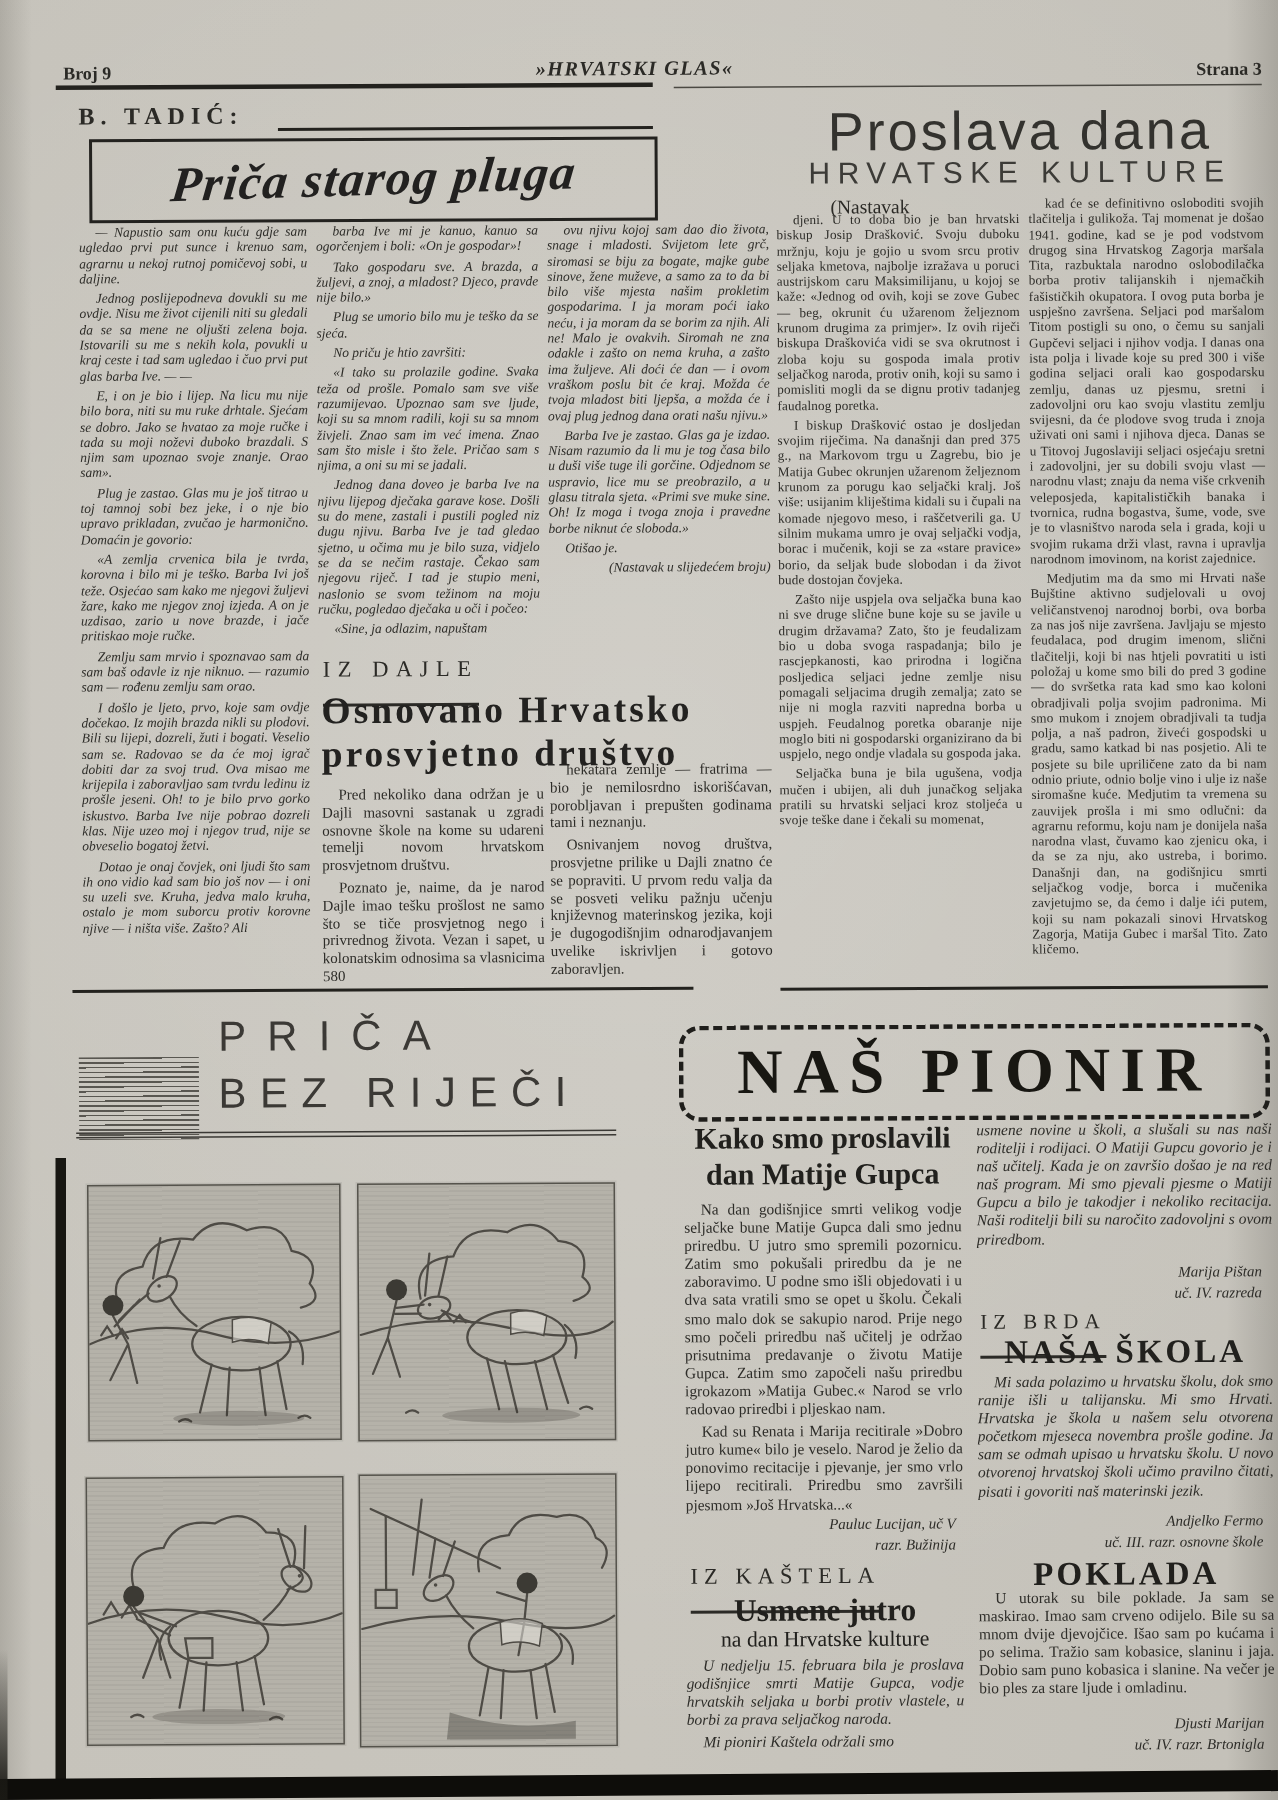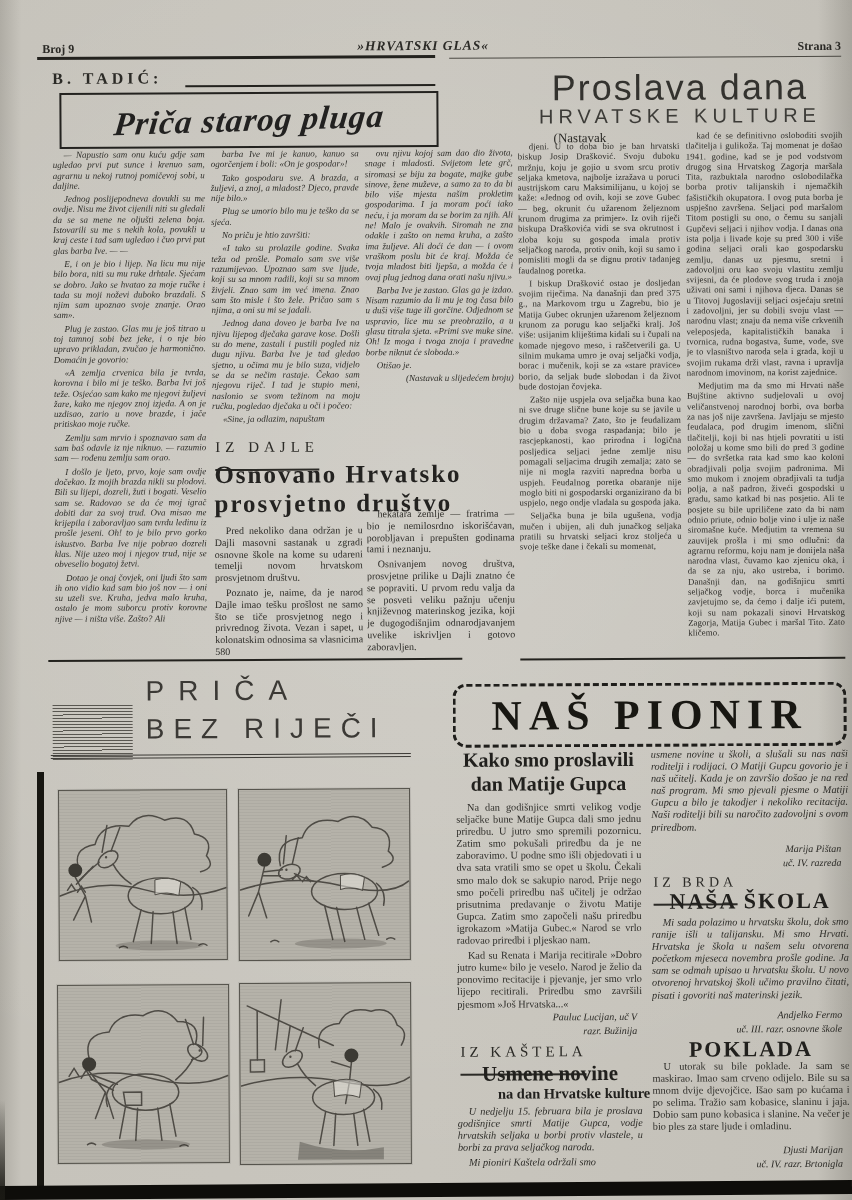--- a/index.html
+++ b/index.html
@@ -218,22 +218,22 @@
   <div class="abs txt sz-pio" style="left:455px;top:802px;width:185px;height:218px;">
     <p>Na dan godišnjice smrti velikog vodje seljačke bune Matije Gupca dali smo jednu priredbu. U jutro smo spremili pozornicu. Zatim smo pokušali priredbu da je ne zaboravimo. U podne smo išli objedovati i u dva sata vratili smo se opet u školu. Čekali smo malo dok se sakupio narod. Prije nego smo počeli priredbu naš učitelj je održao prisutnima predavanje o životu Matije Gupca. Zatim smo započeli našu priredbu igrokazom »Matija Gubec.« Narod se vrlo radovao priredbi i pljeskao nam.</p>
     <p>Kad su Renata i Marija recitirale »Dobro jutro kume« bilo je veselo. Narod je želio da ponovimo recitacije i pjevanje, jer smo vrlo lijepo recitirali. Priredbu smo završili pjesmom »Još Hrvatska...«</p>
   </div>
   <div class="abs sig" style="left:455px;top:1012px;width:180px;">Pauluc Lucijan, uč V</div>
   <div class="abs sig" style="left:455px;top:1026px;width:180px;">razr. Bužinija</div>
 
   <div class="abs" style="left:458px;top:1044px;font-size:15px;">
     <span class="kicker" style="letter-spacing:4px;">IZ KAŠTELA</span>
   </div>
-  <div class="abs ctr" style="left:455px;top:1062px;width:185px;font-size:21px;font-weight:bold;color:#21201d;">Usmene novine</div>
-  <div class="abs ctr" style="left:479px;top:1086px;width:185px;font-size:14.5px;font-weight:bold;color:#21201d;">na dan Hrvatske kulture</div>
+  <div class="abs ctr" style="left:455px;top:1062px;width:185px;font-size:21px;font-weight:bold;color:#21201d;">Usmene jutro</div>
+  <div class="abs ctr" style="left:455px;top:1086px;width:185px;font-size:14.5px;font-weight:normal;color:#21201d;">na dan Hrvatske kulture</div>
   <div class="abs txt sz-pio it" style="left:455px;top:1106px;width:185px;height:76px;">
     <p>U nedjelju 15. februara bila je proslava godišnjice smrti Matije Gupca, vodje hrvatskih seljaka u borbi protiv vlastele, u borbi za prava seljačkog naroda.</p>
     <p>Mi pioniri Kaštela održali smo</p>
   </div>
 
   <div class="abs txt sz-pio it" style="left:650px;top:750px;width:197px;height:94px;">
     <p style="text-indent:0;">usmene novine u školi, a slušali su nas naši roditelji i rodijaci. O Matiji Gupcu govorio je i naš učitelj. Kada je on završio došao je na red naš program. Mi smo pjevali pjesme o Matiji Gupcu a bilo je takodjer i nekoliko recitacija. Naši roditelji bili su naročito zadovoljni s ovom priredbom.</p>
   </div>
   <div class="abs sig" style="left:650px;top:845px;width:190px;padding-right:18px;">Marija Pištan</div>
   <div class="abs sig" style="left:650px;top:859px;width:190px;">uč. IV. razreda</div>

